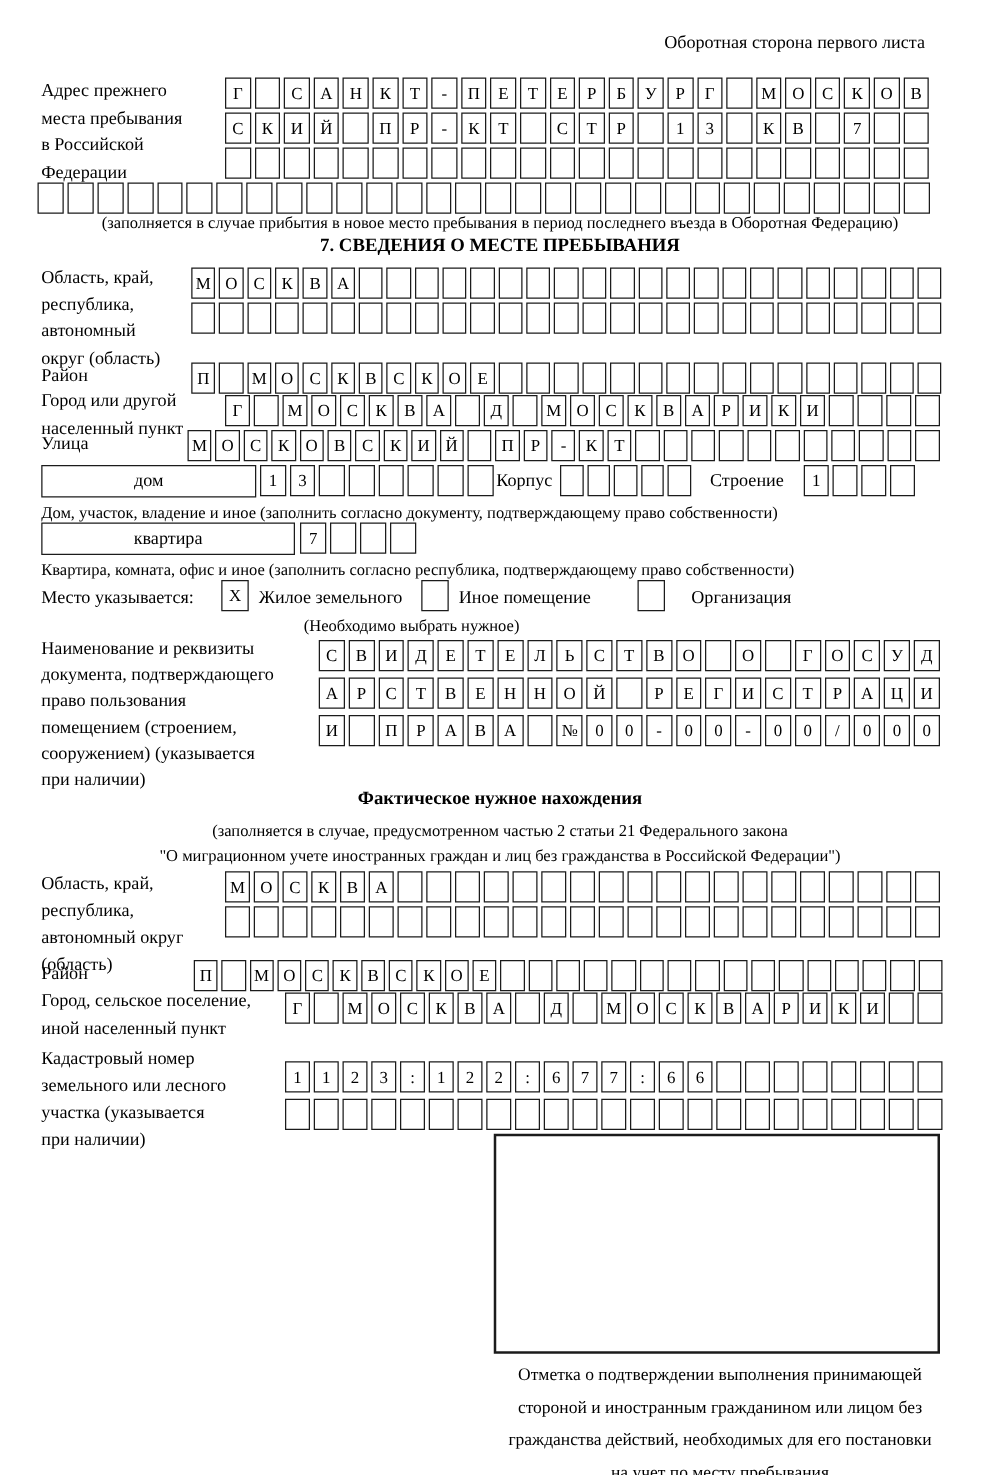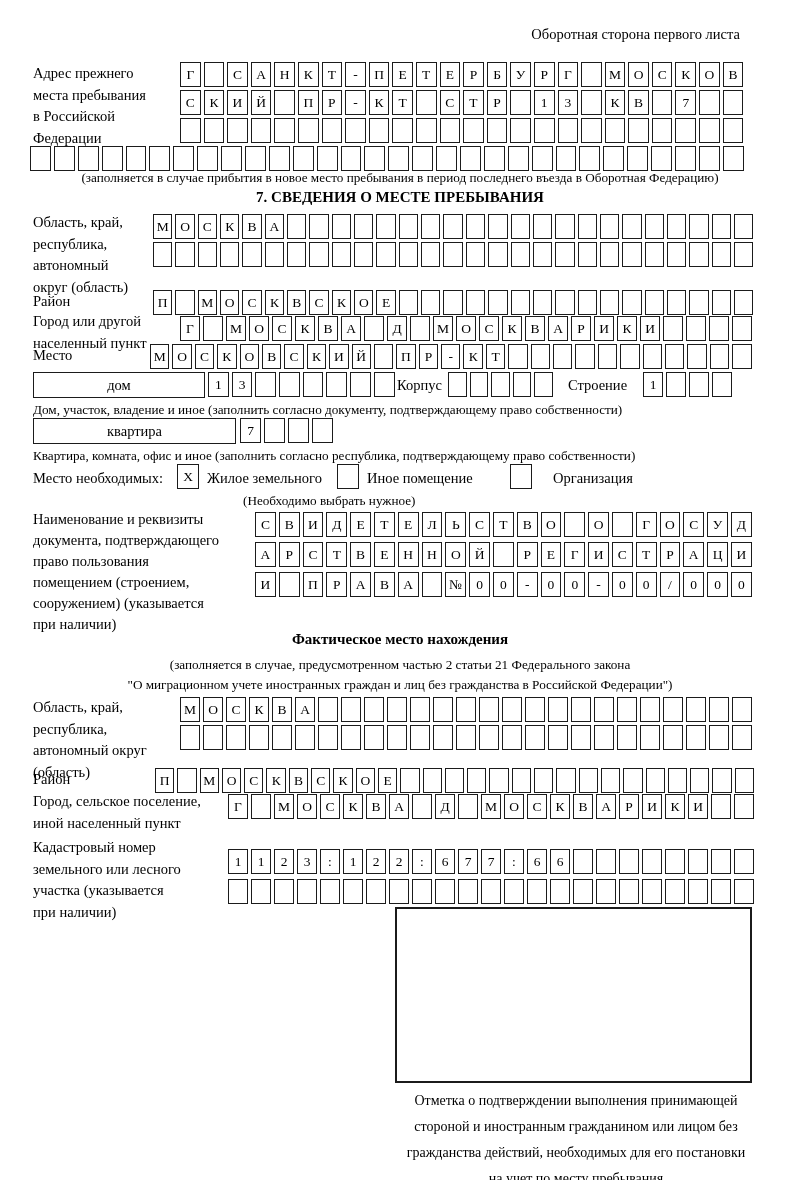--- a/index.html
+++ b/index.html
@@ -38,44 +38,44 @@
 
   <div class="sec-title center" style="top:189px;">7. СВЕДЕНИЯ О МЕСТЕ ПРЕБЫВАНИЯ</div>
 
   <div class="lbl" style="left:33px;top:212px;">Область, край,
 республика,
 автономный
 округ (область)</div>
   <div class="lbl" style="left:33px;top:291px;">Район</div>
   <div class="lbl" style="left:33px;top:311px;">Город или другой
 населенный пункт</div>
-  <div class="lbl" style="left:33px;top:345px;">Место</div>
+  <div class="lbl" style="left:33px;top:345px;">Улица</div>
 
   <div class="wide-box" style="left:33px;top:372px;width:172px;height:26px;">дом</div>
   <div class="lbl" style="left:397px;top:375px;">Корпус</div>
   <div class="lbl" style="left:568px;top:375px;">Строение</div>
   <div class="note" style="left:33px;top:400px;">Дом, участок, владение и иное (заполнить согласно документу, подтверждающему право собственности)</div>
 
   <div class="wide-box" style="left:33px;top:418px;width:203px;height:26px;">квартира</div>
   <div class="note" style="left:33px;top:446px;">Квартира, комната, офис и иное (заполнить согласно республика, подтверждающему право собственности)</div>
 
-  <div class="lbl" style="left:33px;top:468px;">Место необходимых:</div>
+  <div class="lbl" style="left:33px;top:468px;">Место указывается:</div>
   <div class="lbl" style="left:207px;top:468px;">Жилое земельного</div>
   <div class="lbl" style="left:367px;top:468px;">Иное помещение</div>
   <div class="lbl" style="left:553px;top:468px;">Организация</div>
   <div class="note" style="left:243px;top:491px;">(Необходимо выбрать нужное)</div>
 
   <div class="lbl" style="left:33px;top:509px;line-height:21px;">Наименование и реквизиты
 документа, подтверждающего
 право пользования
 помещением (строением,
 сооружением) (указывается
 при наличии)</div>
 
-  <div class="sec-title center" style="top:631px;">Фактическое место нахождения</div>
+  <div class="sec-title center" style="top:631px;">Фактическое нужное нахождения</div>
   <div class="note center" style="top:655px;">(заполняется в случае, предусмотренном частью 2 статьи 21 Федерального закона</div>
   <div class="note center" style="top:675px;">"О миграционном учете иностранных граждан и лиц без гражданства в Российской Федерации")</div>
 
   <div class="lbl" style="left:33px;top:697px;">Область, край,
 республика,
 автономный округ
 (область)</div>
   <div class="lbl" style="left:33px;top:769px;">Район</div>
   <div class="lbl" style="left:33px;top:791px;">Город, сельское поселение,
 иной населенный пункт</div>

